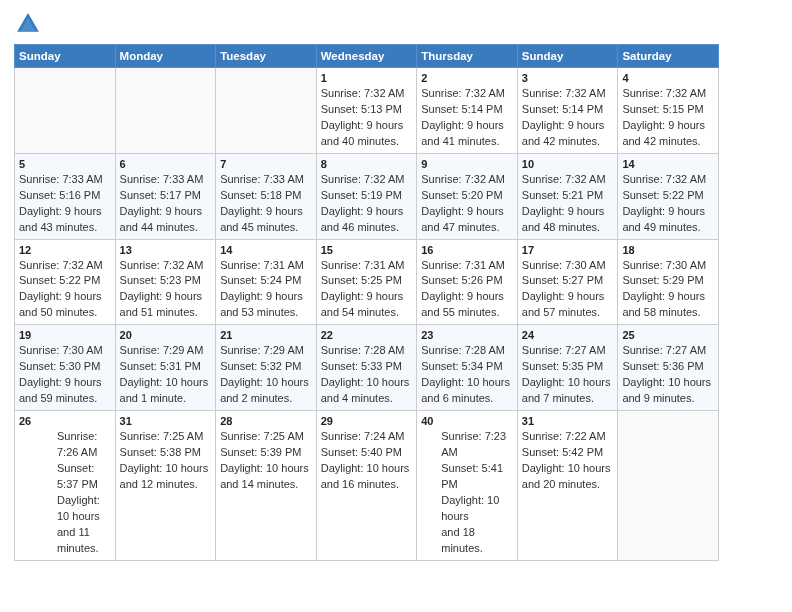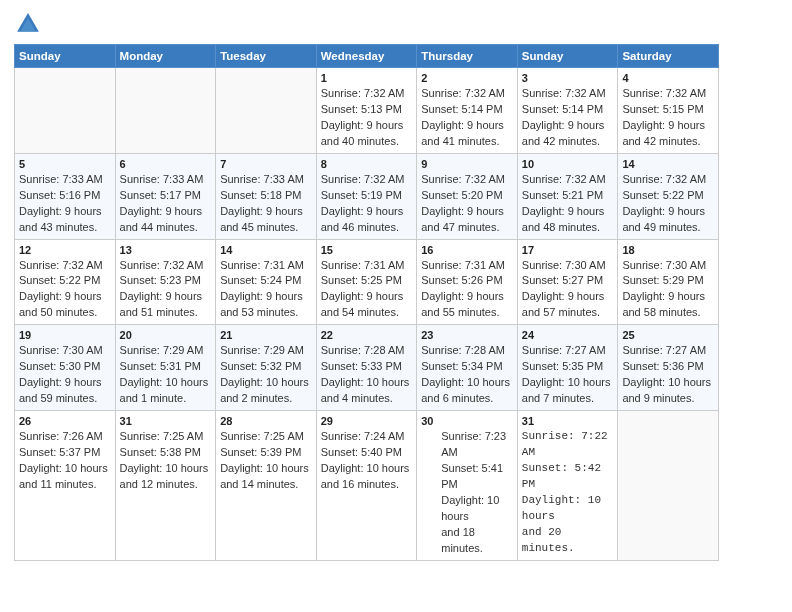--- a/index.html
+++ b/index.html
@@ -307,21 +307,21 @@
             <span class="day-num">25</span>
             <div class="day-info" style="white-space: pre-line;">Sunrise: 7:27 AM
 Sunset: 5:36 PM
 Daylight: 10 hours
 and 9 minutes.</div>
           </td>
         </tr>
         <tr>
           <td>
             <span class="day-num">26</span>
-            <div class="day-info" style="white-space: pre-line;">Sunrise: 7:26 AM
+            <div class="day-info" style="white-space: pre-line; margin-left: 38px;">Sunrise: 7:26 AM
 Sunset: 5:37 PM
 Daylight: 10 hours
 and 11 minutes.</div>
           </td>
           <td>
             <span class="day-num">31</span>
             <div class="day-info" style="white-space: pre-line;">Sunrise: 7:25 AM
 Sunset: 5:38 PM
 Daylight: 10 hours
 and 12 minutes.</div>
@@ -334,29 +334,29 @@
 and 14 minutes.</div>
           </td>
           <td>
             <span class="day-num">29</span>
             <div class="day-info" style="white-space: pre-line;">Sunrise: 7:24 AM
 Sunset: 5:40 PM
 Daylight: 10 hours
 and 16 minutes.</div>
           </td>
           <td>
-            <span class="day-num">30</span>
+            <span class="day-num">40</span>
             <div class="day-info" style="white-space: pre-line; margin-left: 20px;">Sunrise: 7:23 AM
 Sunset: 5:41 PM
 Daylight: 10 hours
 and 18 minutes.</div>
           </td>
           <td>
             <span class="day-num">31</span>
-            <div class="day-info" style="white-space: pre-line; font-family: Liberation Mono, monospace;">Sunrise: 7:22 AM
+            <div class="day-info" style="white-space: pre-line;">Sunrise: 7:22 AM
 Sunset: 5:42 PM
 Daylight: 10 hours
 and 20 minutes.</div>
           </td>
           <td class="empty-cell"></td>
         </tr>
       </tbody>
   </table>
 </div>
 

